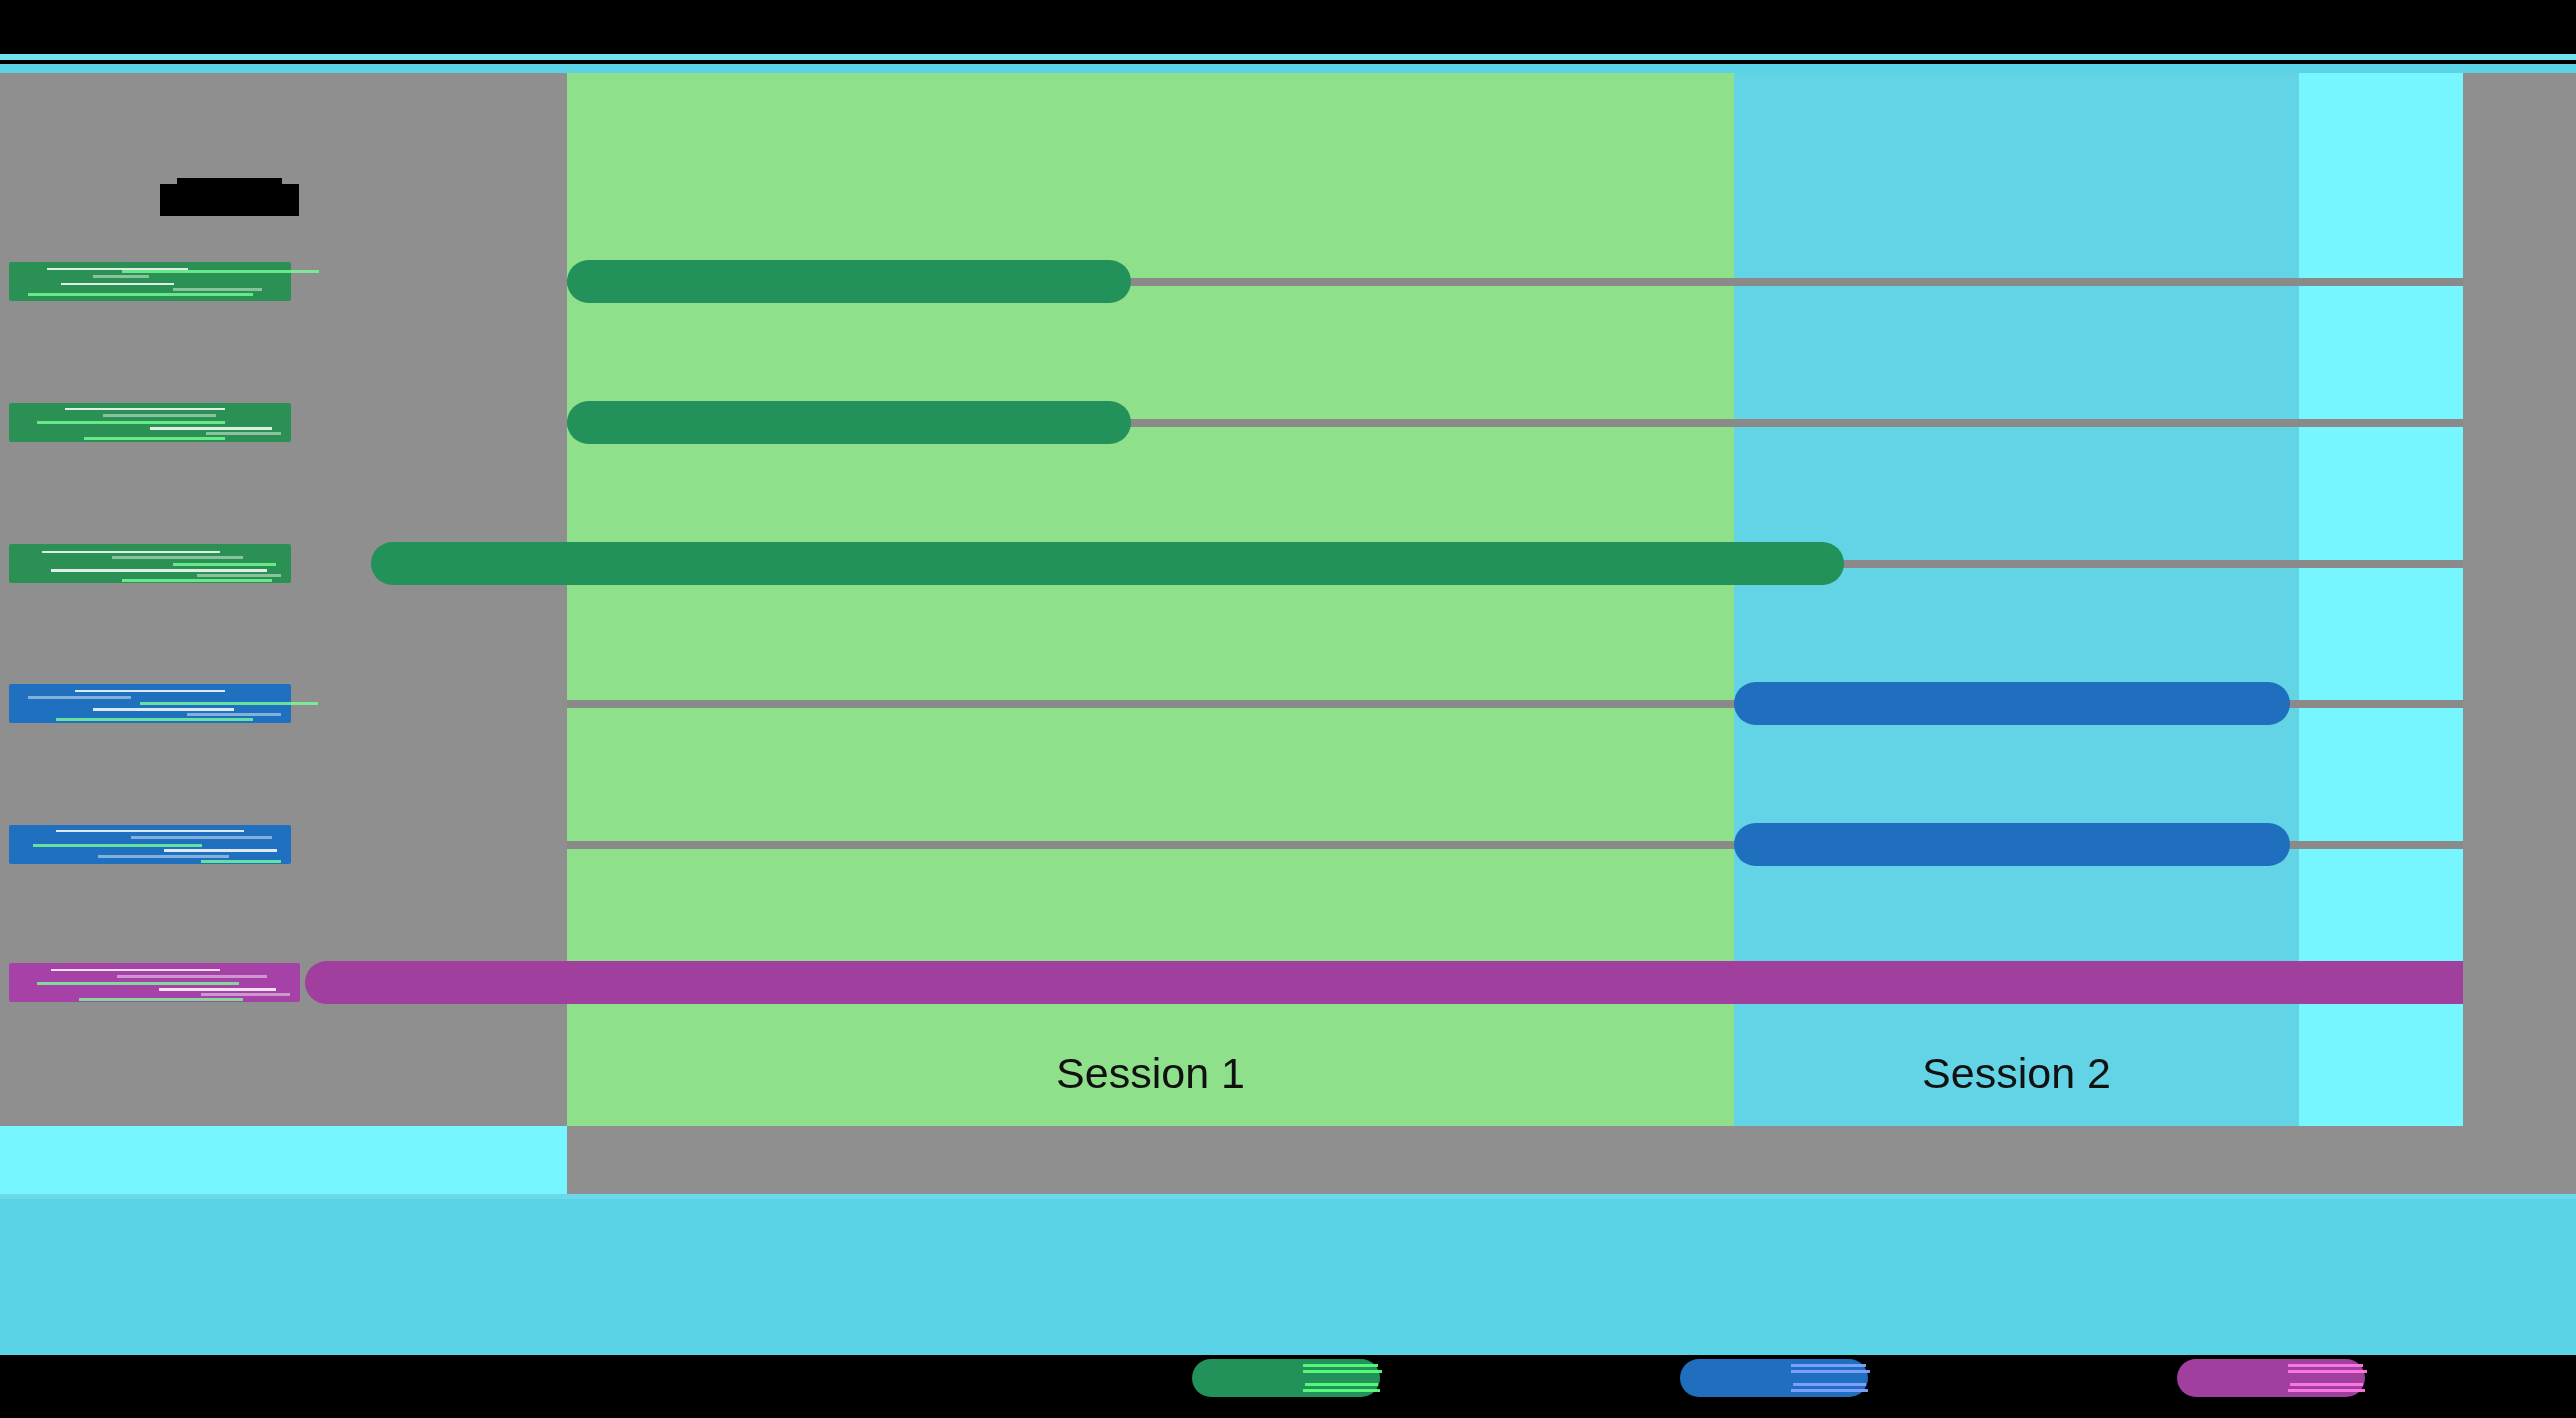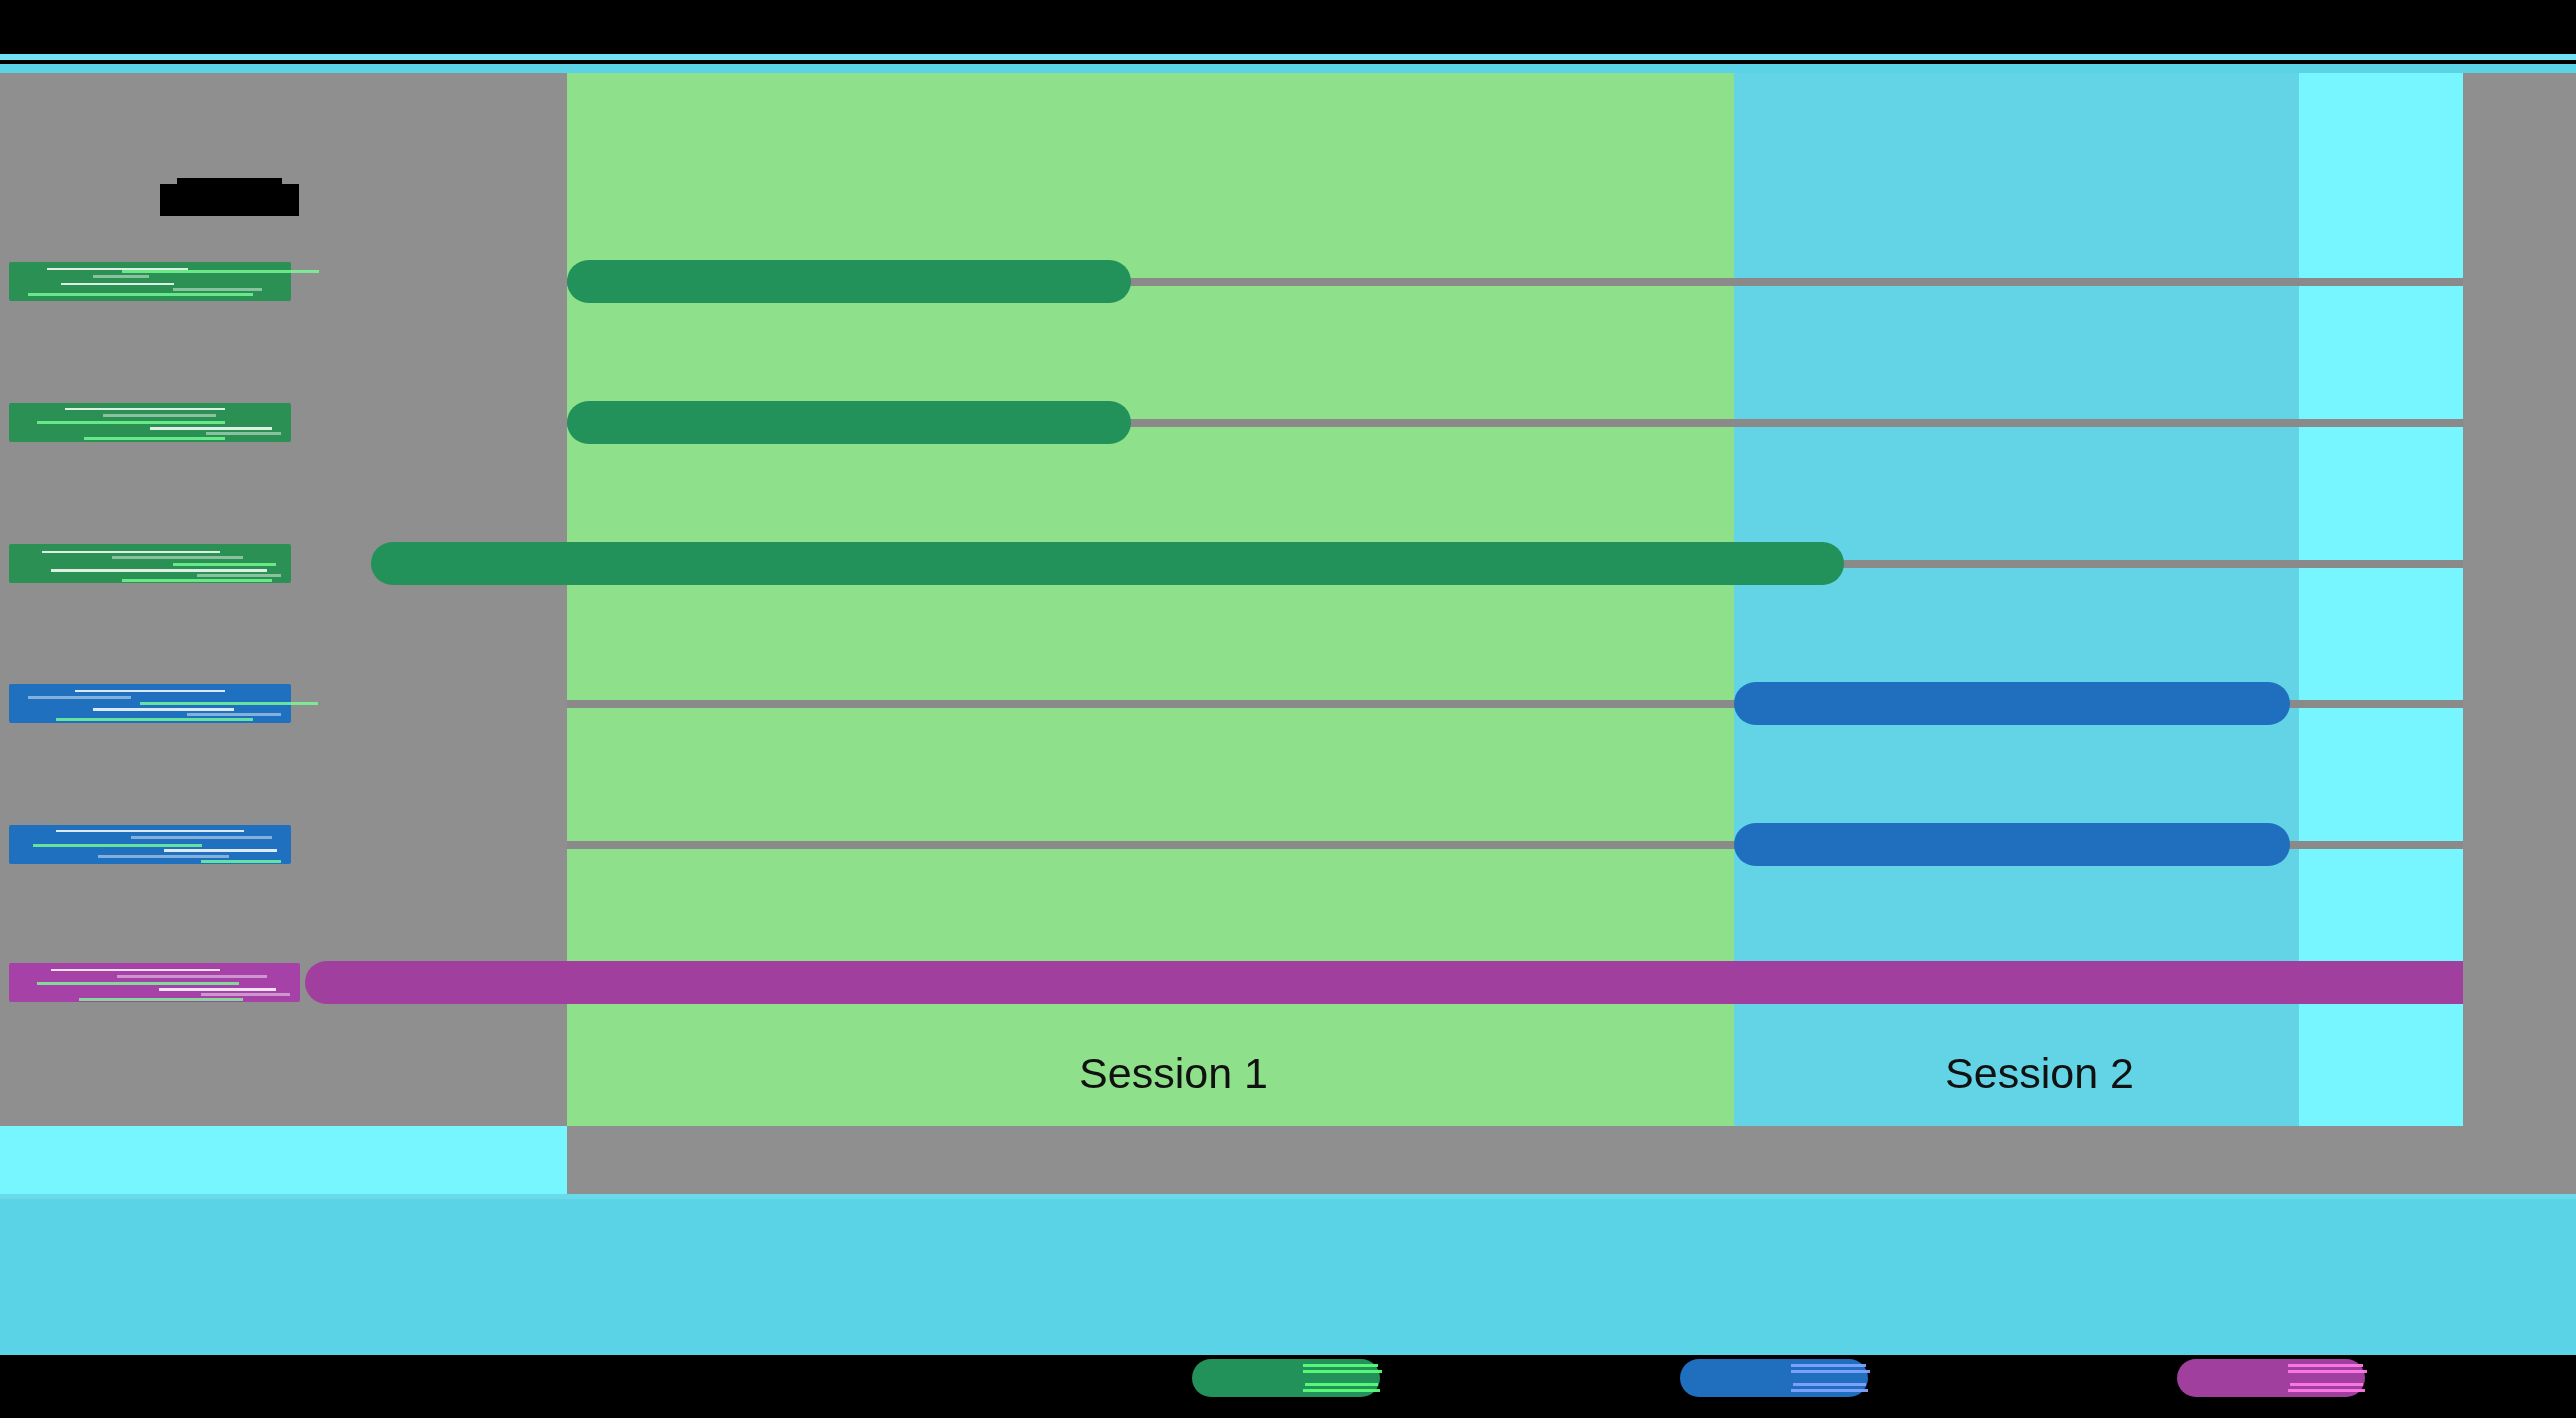--- a/index.html
+++ b/index.html
@@ -44,21 +44,20 @@
   
   .band{ position:absolute; top:0; height:1126px; }
   .band-label{
     position:absolute;
     left:0; right:0;
     top:976px;
     text-align:center;
     font-size:43px;
     color:#111;
     font-family:"Liberation Sans", sans-serif;
-    padding-left:23px;
   }
 
   
   .bottom-cyan-left{
     position:absolute; left:0; top:1053px; width:567px; height:73px;
     background:#77f6ff;
   }
 
   
   .track{

